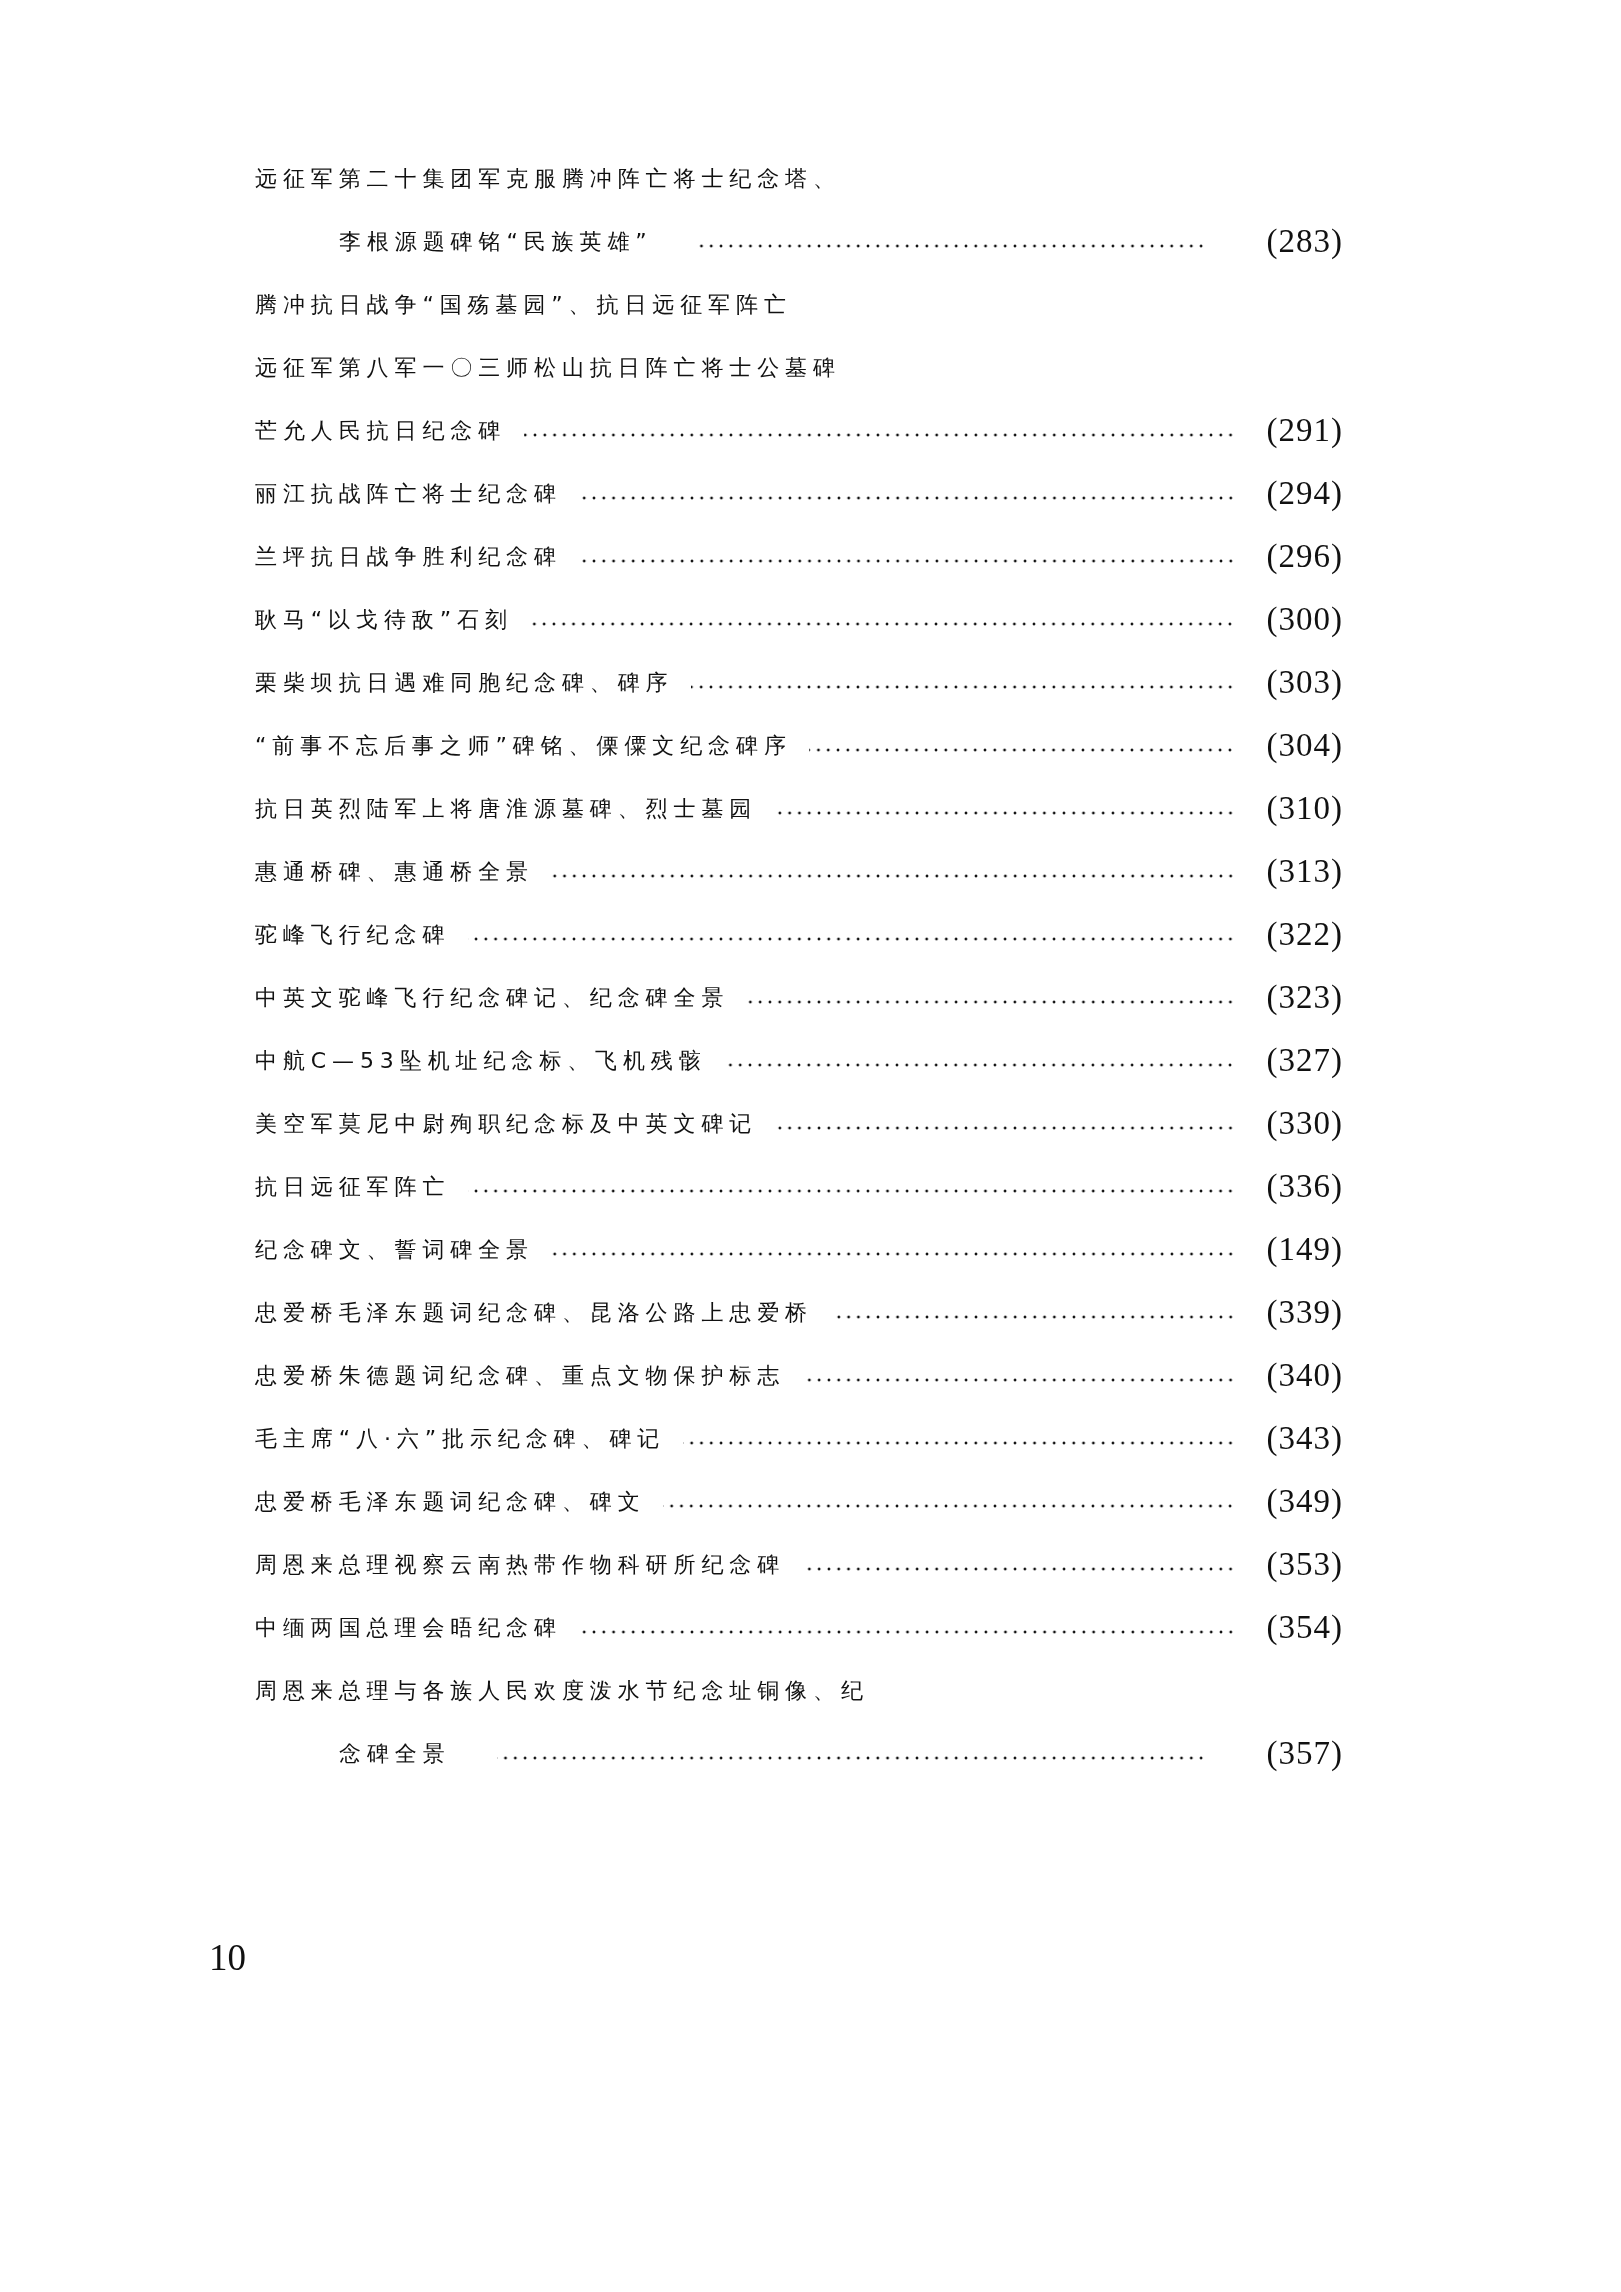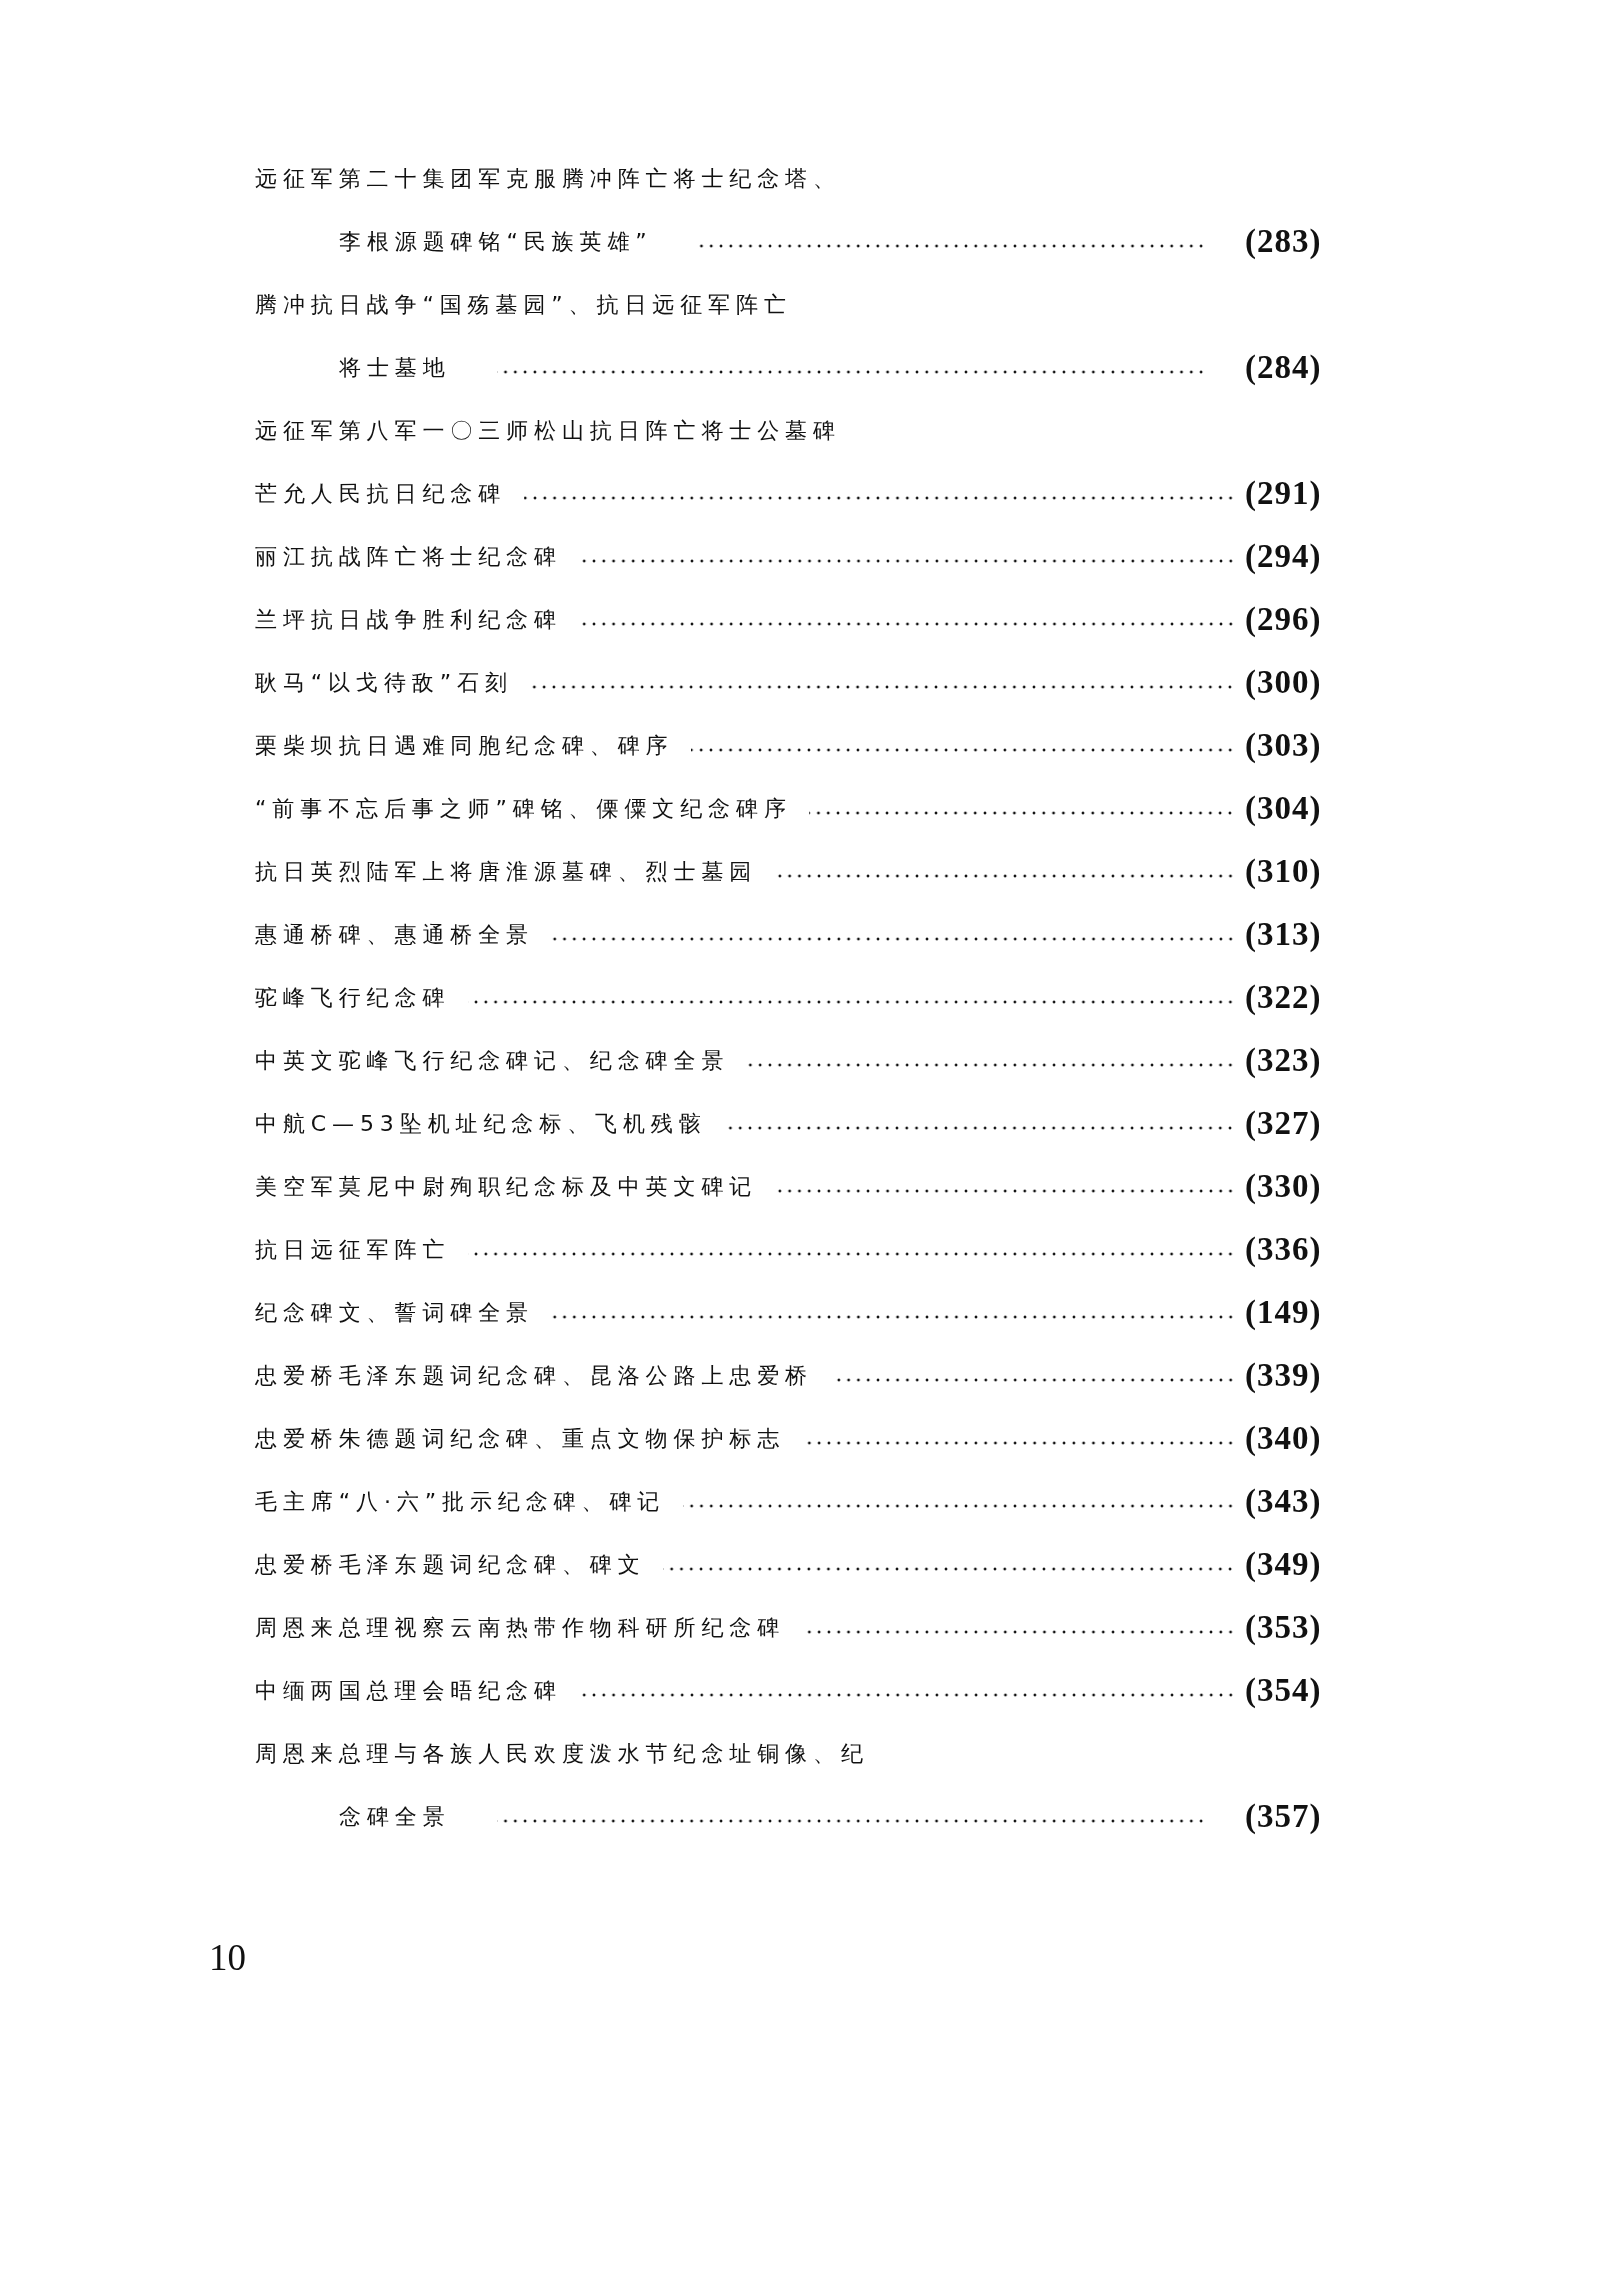--- a/index.html
+++ b/index.html
@@ -7,21 +7,21 @@
          font-family: "DejaVu Serif", "Liberation Serif", serif; color: #111; }
   .toc { position: absolute; left: 255px; top: 147px; width: 1088px; }
   .entry { display: block; }
   .line { height: 63px; display: flex; align-items: center; white-space: nowrap; }
   .title { font-size: 22px; letter-spacing: 5.9px; font-family: "DejaVu Sans", "Liberation Sans", sans-serif; }
   .indent { padding-left: 84px; gap: 29px; }
   .indent-deep { padding-left: 147px; }
   .leader { flex: 1 1 auto; margin: 0 9.8px 0 17.6px; height: 3.9px; align-self: center; margin-top: 9.8px;
             background-image: radial-gradient(circle, #111 1.4px, transparent 1.6px);
             background-size: 9.8px 3.9px; background-repeat: repeat-x; background-position: right center; }
-  .page { font-size: 33px; font-family: "Liberation Serif", "DejaVu Serif", serif; letter-spacing: 1px; min-width: 98px; text-align: left; font-weight: bold; }
+  .page { font-size: 33px; font-family: "Liberation Serif", "DejaVu Serif", serif; letter-spacing: 1px; min-width: 98px; text-align: right; }
   .folio { position: absolute; left: 209px; top: 1936px; font-size: 37px;
            font-family: "Liberation Serif", "DejaVu Serif", serif; }
 </style>
 </head>
 <body>
 
 <div class="toc">
 
   <div class="entry">
     <div class="line">
@@ -30,25 +30,20 @@
     <div class="line indent">
         <span class="title">李根源题碑铭“民族英雄”</span>
         <span class="leader"></span>
         <span class="page">(283)</span>
       </div>
   </div>
 
   <div class="entry">
     <div class="line">
         <span class="title">腾冲抗日战争“国殇墓园”、抗日远征军阵亡</span>
-      </div>
-    <div class="line indent">
-        <span class="title">将士墓地</span>
-        <span class="leader"></span>
-        <span class="page">(284)</span>
       </div>
   </div>
 
   <div class="entry">
     <div class="line">
         <span class="title">远征军第八军一〇三师松山抗日阵亡将士公墓碑</span>
       </div>
   </div>
 
   <div class="entry line">

